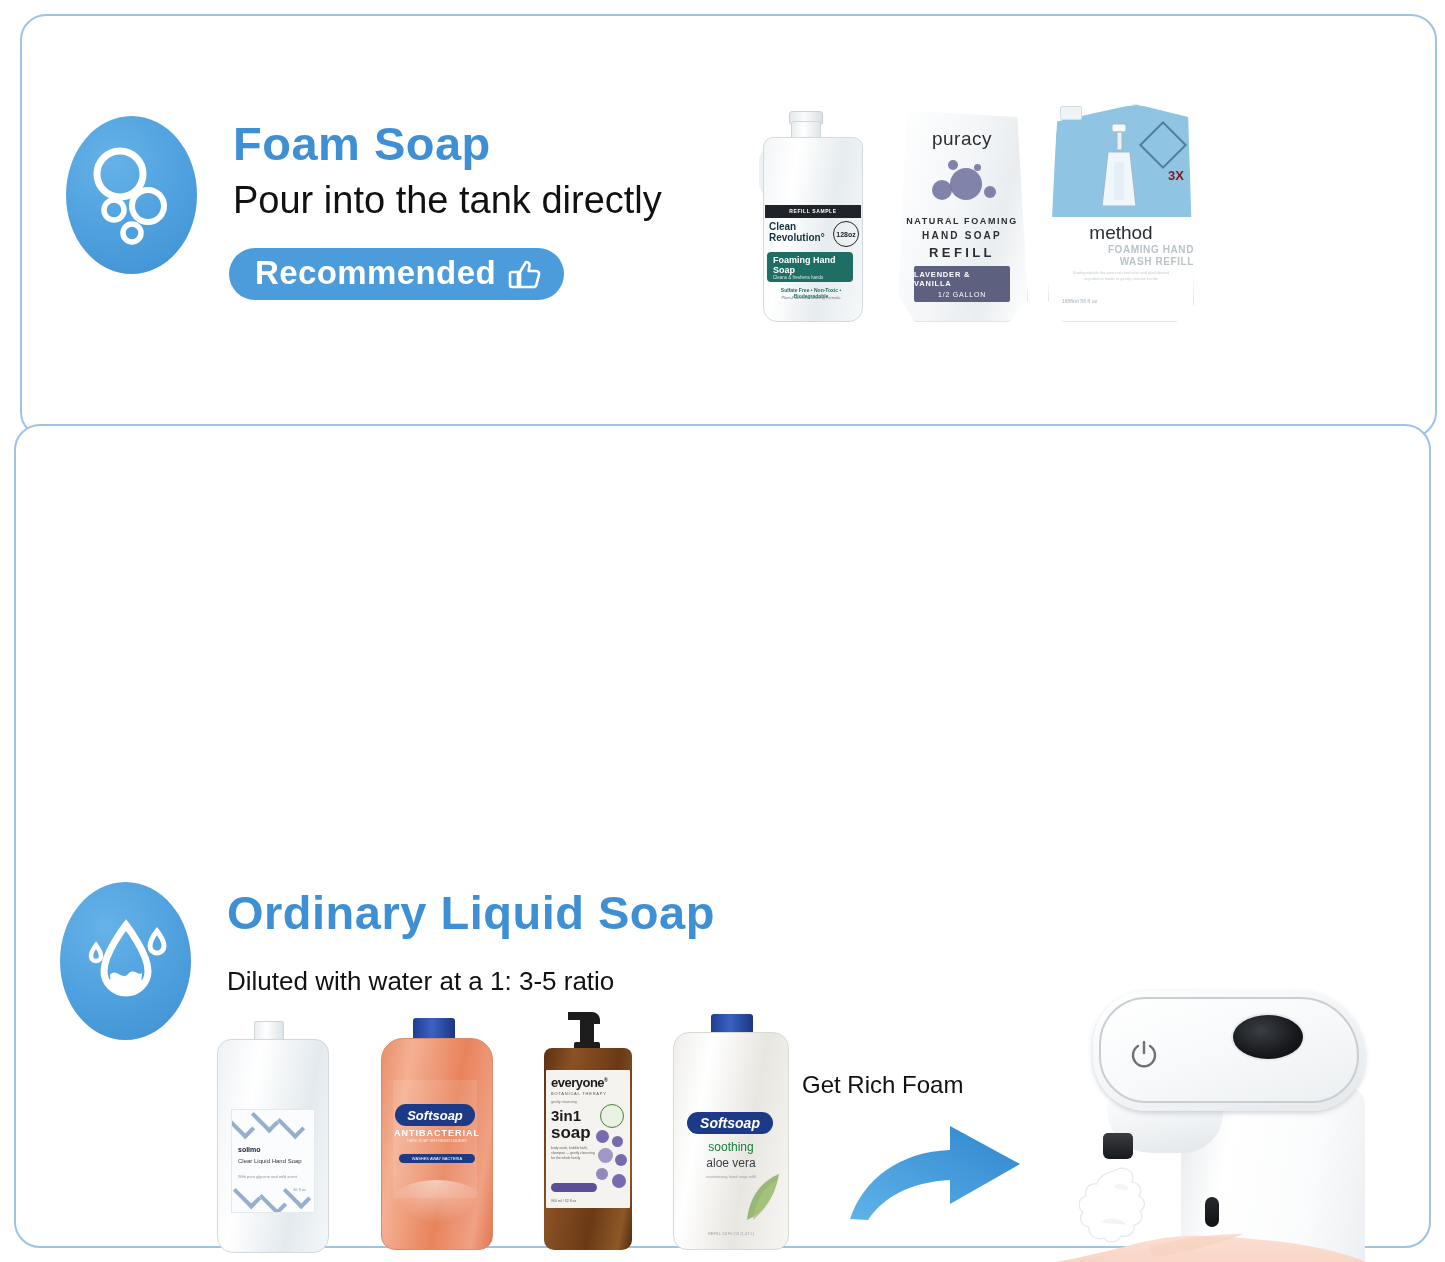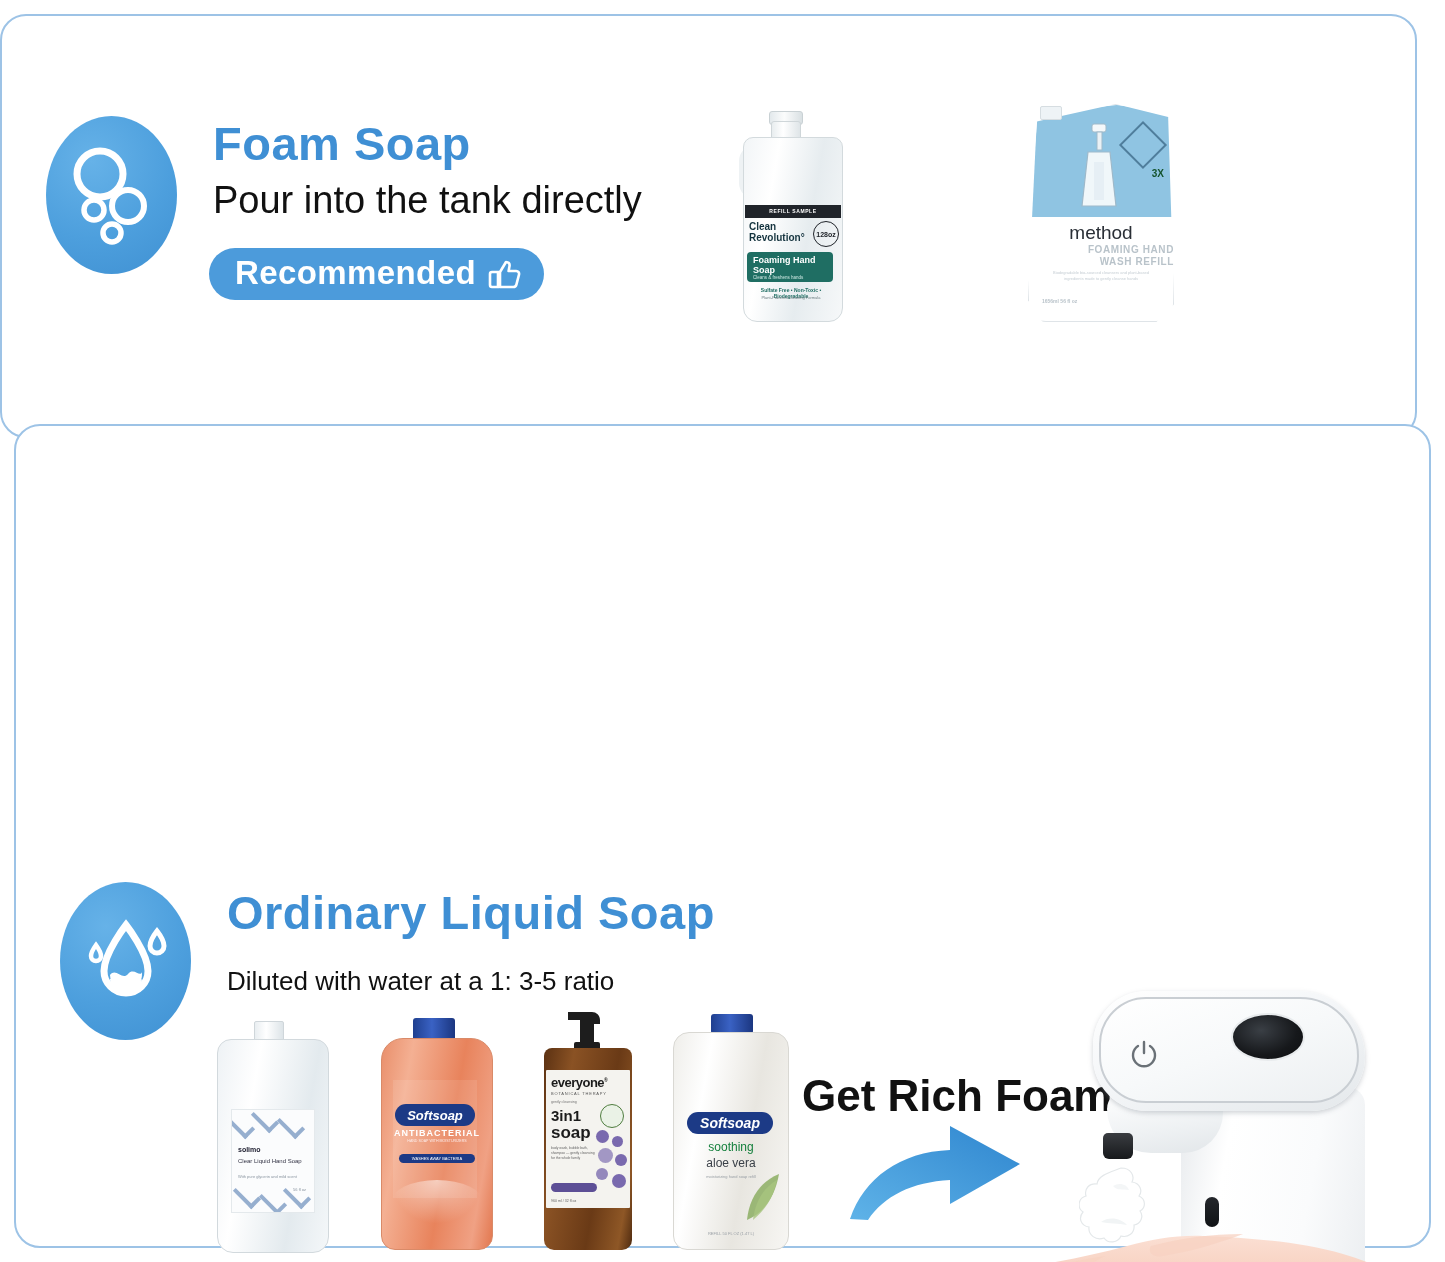--- a/index.html
+++ b/index.html
@@ -11,21 +11,21 @@
   }
   .page { position: relative; width: 1445px; height: 1262px; background: #fff; }
 
   
   .card {
     position: absolute;
     background: #ffffff;
     border: 2px solid #9dc3e6;
     border-radius: 26px;
   }
-  #card-foam      { left: 0;  top: 14px;  width: 1417px; height: 424px; }
+  #card-foam      { left: 20px;  top: 14px;  width: 1417px; height: 424px; }
   #card-ordinary  { left: 14px;  top: 424px; width: 1417px; height: 824px; }
 
   
   .icon-badge {
     position: absolute;
     border-radius: 50%;
     background: radial-gradient(circle at 35% 28%, #66b2e8 0%, #4d9fdd 55%, #3f90d2 100%);
     display: flex; align-items: center; justify-content: center;
   }
   #bubble-badge { left: 44px; top: 100px; width: 131px; height: 158px; }
@@ -171,21 +171,21 @@
   }
   .method-pump {
     position:absolute; left:48px; top:18px; width:46px; height:92px; z-index:2;
   }
   .method-diamond {
     position:absolute; right:14px; top:24px; width:34px; height:34px;
     border:2px solid #4f7e9c; transform:rotate(45deg); z-index:2;
   }
   .method-3x {
     position:absolute; right:10px; top:64px; z-index:2;
-    color:#14532d; font-size:10px; font-weight:bold;
+    color:#7f1d1d; font-size:13px; font-weight:bold;
   }
   .method-logo {
     position:absolute; left:0; top:118px; width:146px; text-align:center;
     font-size:19px; color:#2a2f36;
   }
   .method-sub {
     position:absolute; left:0; top:140px; width:146px; text-align:right;
     font-size:10px; font-weight:bold; color:#b9c3ca; letter-spacing:.6px; line-height:12px;
   }
   .method-fine {
@@ -349,21 +349,21 @@
     position:absolute; right:8px; bottom:28px; width:40px; height:52px;
   }
   #bottle-softsoap-aloe .sal-vol {
     position:absolute; left:0; bottom:14px; width:120px; text-align:center;
     font-size:4px; color:#9aa0a6;
   }
 
   
   #get-rich-foam {
     position:absolute; left:786px; top:645px;
-    font-size:44px; font-weight:bold; color:#111; white-space:nowrap;
+    font-size:24px; font-weight:normal; color:#111; white-space:nowrap;
   }
   #foam-arrow { position:absolute; left:830px; top:690px; width:180px; height:105px; }
 
   
   #dispenser { position:absolute; left:1077px; top:565px; width:310px; height:660px; }
   #dispenser .dp-body {
     position:absolute; left:88px; top:96px; width:184px; height:564px;
     background:linear-gradient(100deg,#e6e9ec 0%,#ffffff 20%,#fafbfc 52%,#e9ecef 82%,#dfe3e6 100%);
     border-radius:18px 18px 16px 16px;
   }
@@ -450,20 +450,38 @@
       <div class="jug-brand">Clean Revolution°</div>
       <div class="jug-oz">128oz</div>
       <div class="jug-greenbar">
         <b>Foaming Hand Soap</b>
         <i>Cleans &amp; freshens hands</i>
       </div>
       <div class="jug-foot">Sulfate Free  •  Non-Toxic  •  Biodegradable</div>
       <div class="jug-foot2">Plant-Powered Cleaning Formula</div>
     </div>
 
+    <div class="prod" id="pouch-puracy">
+      <div class="pouch-body"></div>
+      <div class="pouch-logo">puracy</div>
+      <div class="pouch-art">
+        <span class="pb" style="left:22px; top:8px; width:32px; height:32px;"></span>
+        <span class="pb" style="left:4px; top:20px; width:20px; height:20px;"></span>
+        <span class="pb" style="left:20px; top:0px; width:10px; height:10px;"></span>
+        <span class="pb" style="left:56px; top:26px; width:12px; height:12px;"></span>
+        <span class="pb" style="left:46px; top:4px; width:7px; height:7px;"></span>
+      </div>
+      <div class="pouch-line1">NATURAL FOAMING</div>
+      <div class="pouch-line2">HAND SOAP</div>
+      <div class="pouch-line3">REFILL</div>
+      <div class="pouch-tag">
+        <b>LAVENDER &amp; VANILLA</b>
+        <i>1/2 GALLON</i>
+      </div>
+    </div>
 
     <div class="prod" id="pouch-method">
       <div class="method-body">
         <div class="method-blue"></div>
       </div>
       <div class="method-spout"></div>
       <svg class="method-pump" viewBox="0 0 46 92">
         <rect x="16" y="2" width="14" height="8" rx="2" fill="#f4f8fa" stroke="#9fb9c9"></rect>
         <rect x="21" y="10" width="5" height="18" fill="#eaf1f5" stroke="#9fb9c9"></rect>
         <path d="M12 30h22l6 54H6z" fill="#f6fafc" stroke="#9fb9c9" stroke-width="1.2" opacity=".95"></path>

